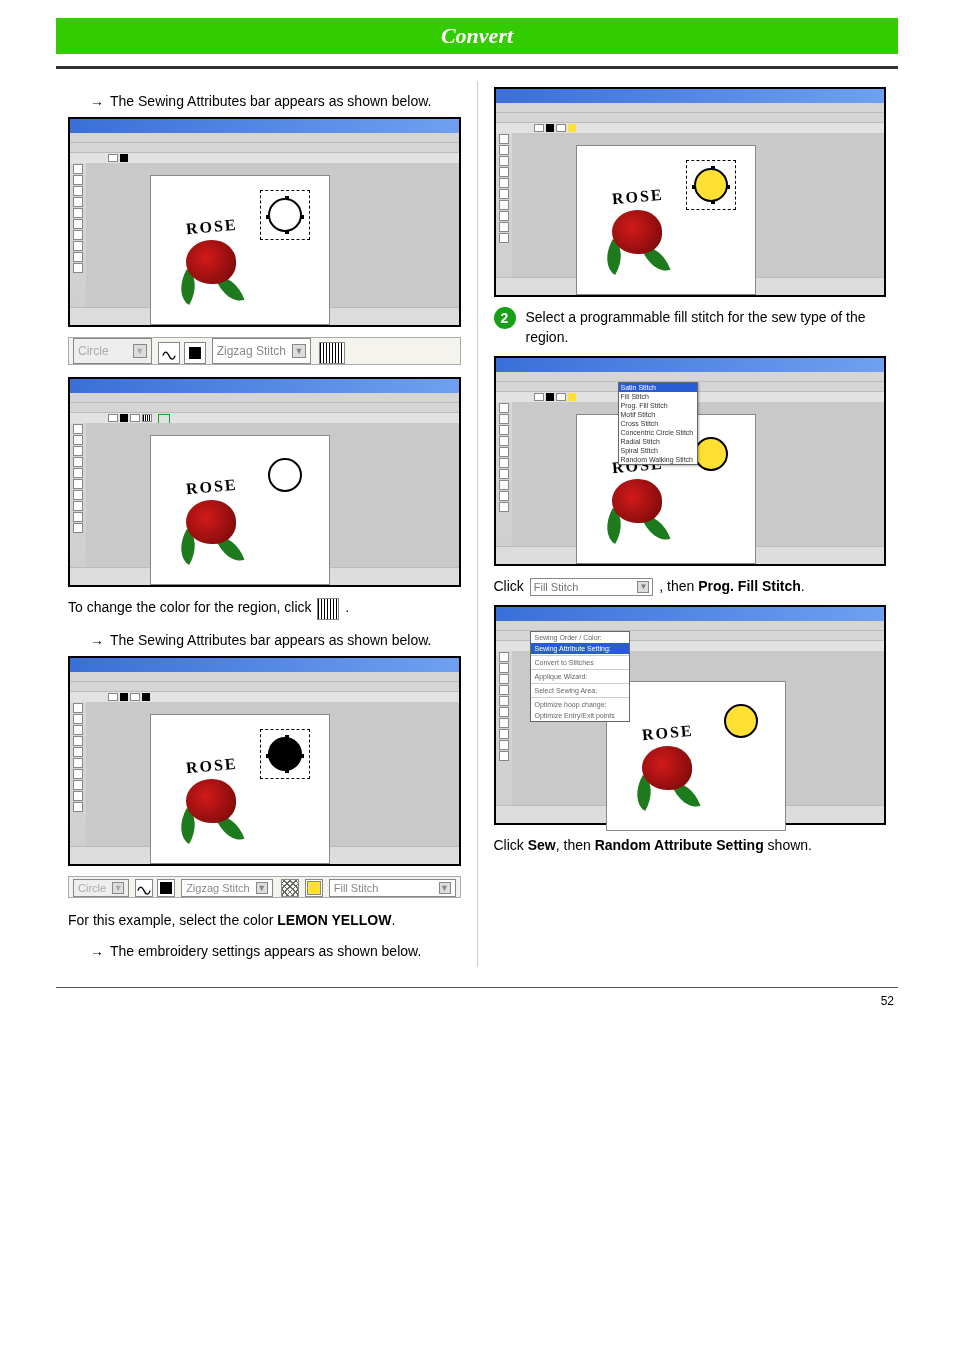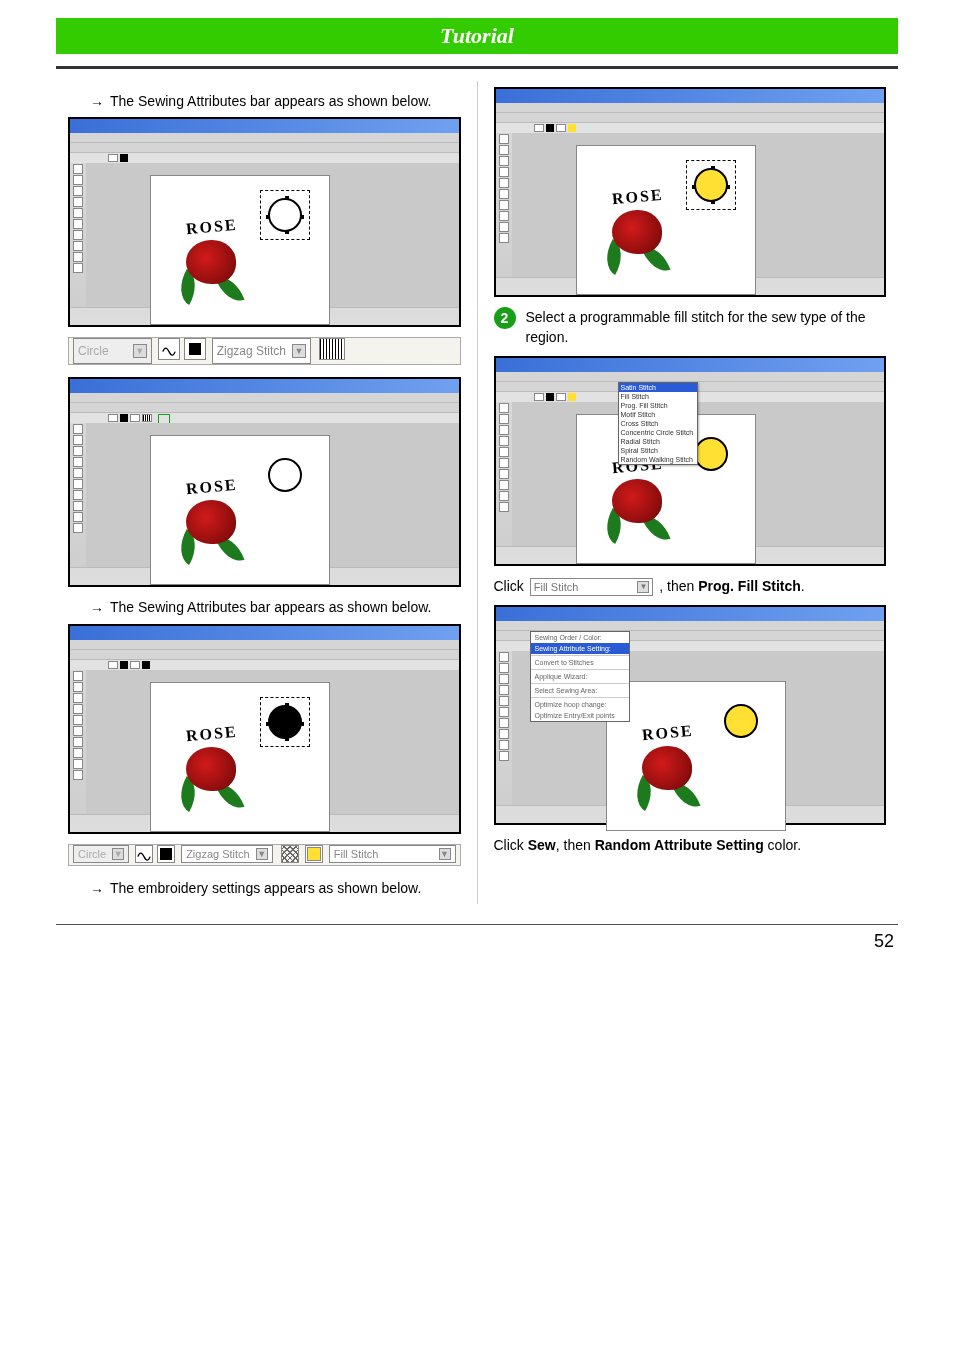--- a/index.html
+++ b/index.html
@@ -194,21 +194,21 @@
     font-size: 6px;
     color:#555;
   }
   .ss-scroll-h {
     height: 10px;
     background: #dcdcdc;
     border-top:1px solid #bbb;
   }
   .attr-bar {
     display: flex;
-    align-items: flex-start;
+    align-items: flex-end;
     height: 28px;
     border: 1px solid #aaa;
     background: #f5f3ee;
     margin: 6px 0 12px 0;
     font-size: 12px;
   }
   .attr-dropdown {
     display: flex;
     align-items: center;
     height: 100%;
@@ -329,31 +329,31 @@
   .sew-menu div { padding: 2px 4px; }
   .sew-menu .hi { background:#2a5bd7; color:#fff; }
   .sew-menu .sep { border-top:1px solid #ccc; margin:1px 0; height:0; padding:0;}
   .footer-hr {
     border:none;
     border-top:1px solid #555;
     margin-top: 20px;
   }
   .pagenum {
     text-align: right;
-    font-size: 18px;
+    font-size: 12px;
     padding: 6px 4px 0 0;
   }
   b { font-weight: bold; }
 </style>
 </head>
 <body>
 
 <div class="page-wrap">
   <div class="title-bar">
-    <span>Tutorial</span>
+    <span>Convert</span>
   </div>
   <hr class="hr-thick">
 
   <div class="columns">
 
     <div class="col">
 
       <div class="arrow-line">
         <span class="arrow">→</span>
         <span class="arrow-body">The Sewing Attributes bar appears as shown below.</span>
@@ -454,20 +454,25 @@
                   <div class="rose-leaf l2"></div>
                   <div class="rose-petals"></div>
                 </div>
             </div>
           </div>
         </div>
         <div class="ss-scroll-h"></div>
         <div class="ss-status"></div>
       </div>
 
+      <p class="para">
+        <span>To change the color for the region, click  </span>
+        <span class="attr-pattern3" style="display:inline-block;vertical-align:middle"></span>
+        <span> .</span>
+      </p>
 
       <div class="arrow-line">
         <span class="arrow">→</span>
         <span class="arrow-body">The Sewing Attributes bar appears as shown below.</span>
       </div>
 
       <div class="screenshot">
         <div class="ss-title"></div>
         <div class="ss-menu"></div>
         <div class="ss-toolbar"></div>
@@ -528,20 +533,23 @@
         </div>
         <div class="attr-pattern2" style="width:18px;height:18px"></div>
         <div class="attr-icon yellowbox" style="width:18px;height:18px"></div>
         <div class="attr-dropdown" style="height:18px;flex:1">
           <span>Fill Stitch</span>
           <span style="flex:1"></span>
           <div class="attr-caret" style="width:12px;height:12px">▼</div>
         </div>
       </div>
 
+      <p class="para">
+        <span>For this example, select the color </span><b>LEMON YELLOW</b><span>.</span>
+      </p>
 
       <div class="arrow-line">
         <span class="arrow">→</span>
         <span class="arrow-body">The embroidery settings appears as shown below.</span>
       </div>
 
     </div>
 
     <div class="divider"></div>
 
@@ -700,21 +708,21 @@
                   <div class="rose-petals"></div>
                 </div>
             </div>
           </div>
         </div>
         <div class="ss-scroll-h"></div>
         <div class="ss-status"></div>
       </div>
 
       <p class="para">
-        <span>Click </span><b>Sew</b><span>, then </span><b>Random Attribute Setting</b><span> color.</span>
+        <span>Click </span><b>Sew</b><span>, then </span><b>Random Attribute Setting</b><span> shown.</span>
       </p>
 
     </div>
   </div>
 
   <hr class="footer-hr">
   <div class="pagenum">52</div>
 </div>
 
 </body></html>

